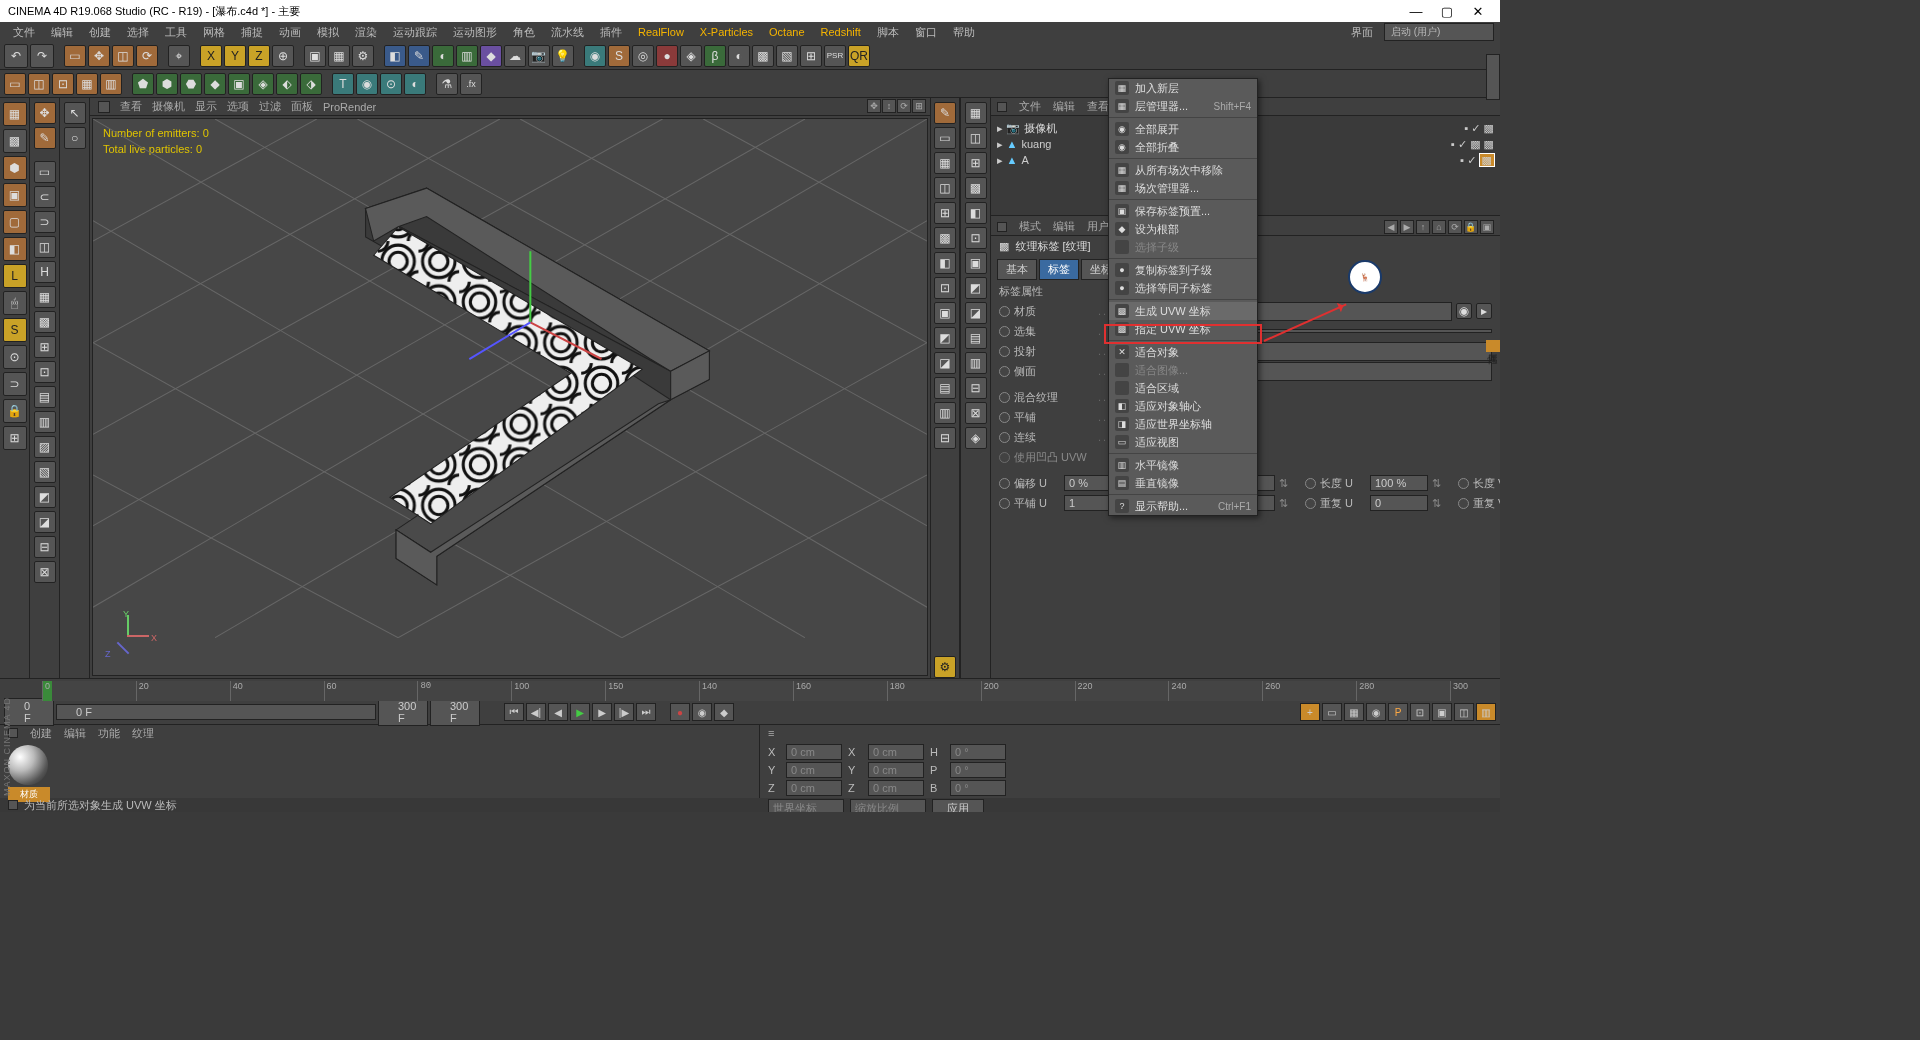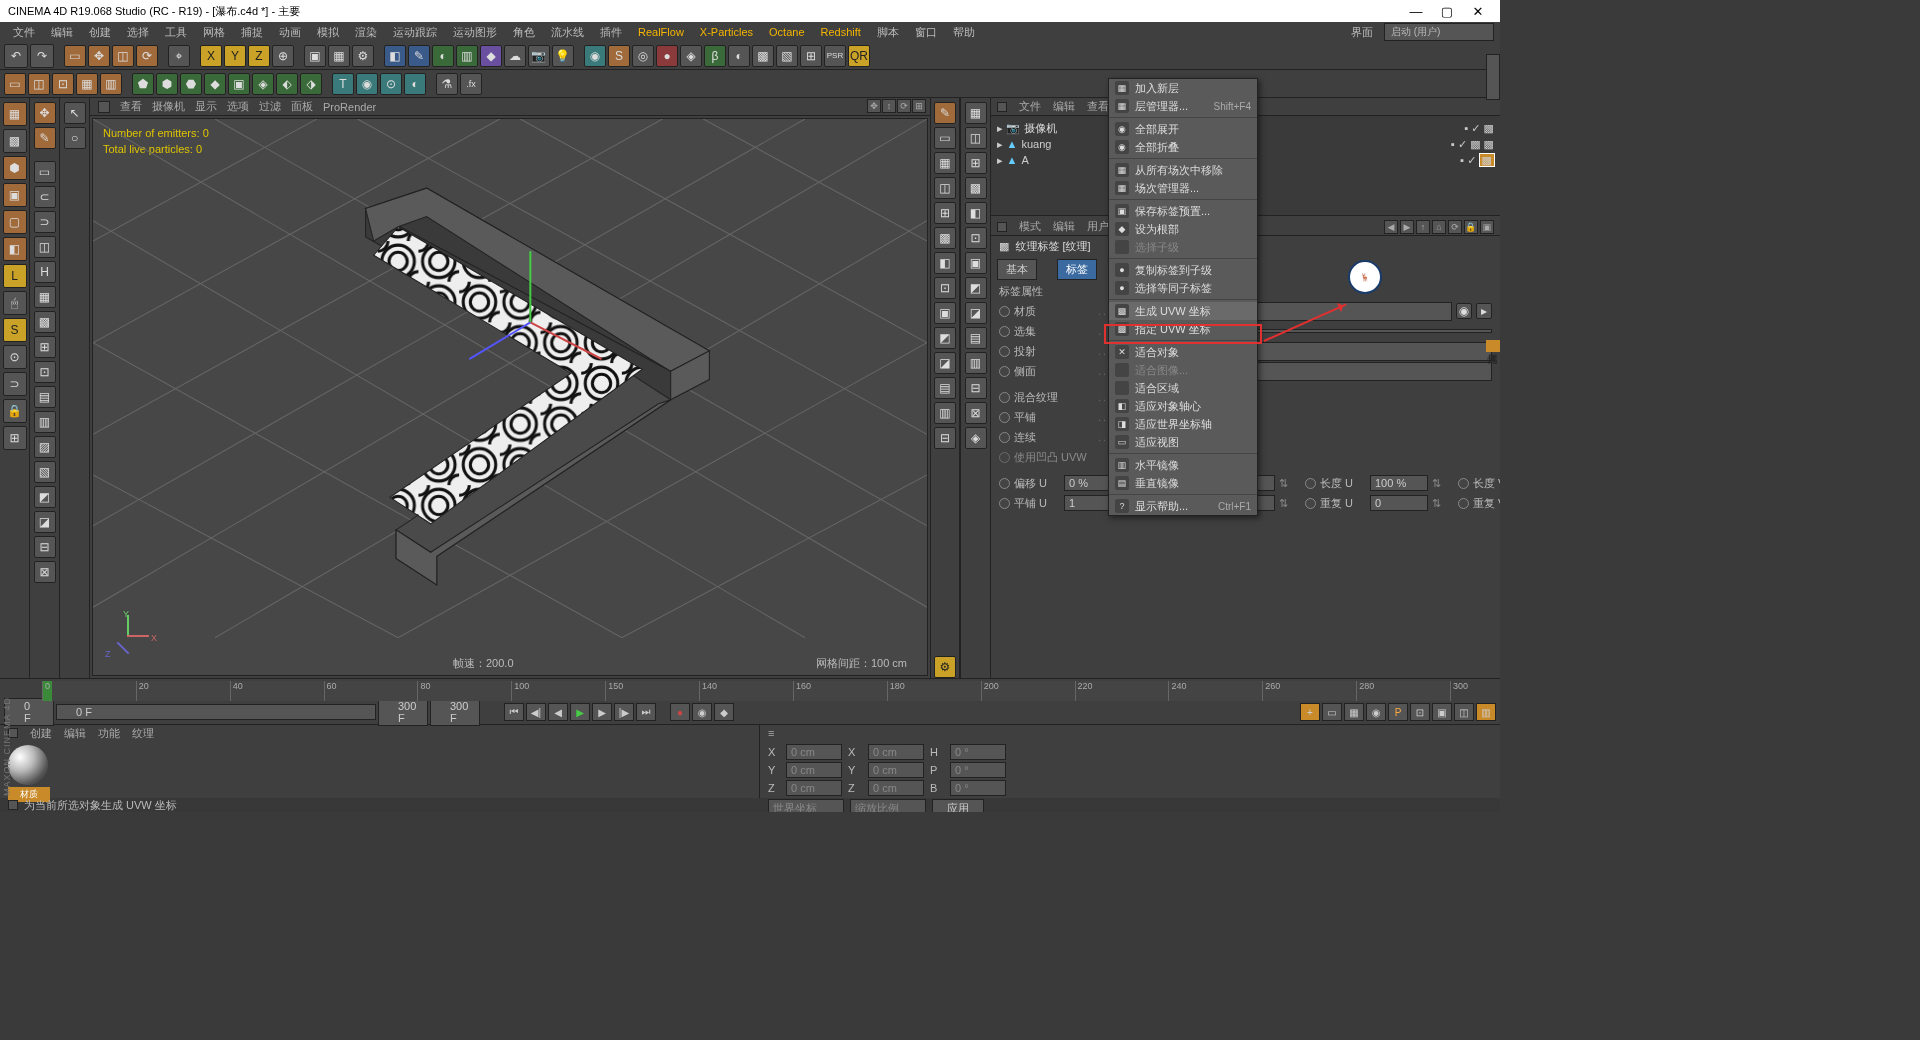--- a/index.html
+++ b/index.html
@@ -50,21 +50,21 @@
 .rpanel { width:510px; background:#3f3f3f; border-left:1px solid #222; display:flex; flex-direction:column;}
 .rpanel .hdr { height:18px; background:#3f3f3f; border-bottom:1px solid #222; display:flex; align-items:center; padding:0 6px; gap:12px; color:#aaa;}
 .omgr { height:100px; background:#3a3a3a; border-bottom:1px solid #222; padding:4px 6px; position:relative;}
 .omgr .row { display:flex; align-items:center; gap:4px; height:16px; color:#ccc;}
 .omgr .row .cam{color:#ddd;}
 .attr { flex:1; background:#3f3f3f; padding:2px 0; overflow:hidden; position:relative;}
 .attr .hdr2 { height:18px; display:flex; align-items:center; padding:0 6px; gap:12px; color:#aaa; border-bottom:1px solid #222;}
 .attr .hdr2 .ricons{margin-left:auto;display:flex;gap:2px;}
 .attr .hdr2 .ricons .ic{width:14px;height:14px;border:1px solid #222;background:#555;font-size:9px;display:inline-flex;align-items:center;justify-content:center;}
 .attr .titleln { padding:3px 8px; color:#ddd; display:flex; align-items:center; gap:6px;}
-.attr .tabs { display:flex; gap:20px; padding:2px 6px;}
+.attr .tabs { display:flex; gap:2px; padding:2px 6px;}
 .attr .tabs span{ padding:2px 8px; background:#555; border:1px solid #222;}
 .attr .tabs span.act{ background:#3a6aa0; color:#fff;}
 .attr .sect { padding:2px 8px; color:#bbb;}
 .attr .fld { display:flex; align-items:center; gap:4px; padding:2px 8px; height:20px;}
 .attr .fld .lab{ width:80px; color:#bbb;}
 .attr .fld .dots{ color:#666; letter-spacing:2px;}
 .attr .fld .valbox{ background:#555; border:1px solid #222; padding:1px 4px; min-width:58px; display:inline-block;}
 .attr .fld .chk{ width:12px;height:12px;border:1px solid #222;background:#555;display:inline-block;}
 .attr .fld .chk.on::after{content:"✓";color:#fff;font-size:9px;position:relative;top:-2px;left:1px;}
 .attr .fld .rad{width:11px;height:11px;border-radius:50%;border:1px solid #888;background:#444;display:inline-block;}
@@ -342,24 +342,20 @@
         <line x1="430" y1="200" x2="500" y2="236" stroke="#c44" stroke-width="2"></line>
         <line x1="430" y1="200" x2="370" y2="236" stroke="#55f" stroke-width="2"></line>
       </svg>
       <div class="axis">
         <div class="y"></div>
           <div class="x"></div>
           <div class="z"></div>
         <div class="ly">Y</div>
           <div class="lx">X</div>
           <div class="lz">Z</div>
-      </div>
-      <div class="vp-foot">
-        <span>帧速：200.0</span>
-        <span>网格间距：100 cm</span>
       </div>
     </div>
   </div>
 
   <div class="rightcol">
     <span class="ico orange">✎</span>
     <span class="ico">▭</span>
     <span class="ico">▦</span>
     <span class="ico">◫</span>
     <span class="ico">⊞</span>
@@ -555,21 +551,21 @@
   </div>
 </div>
 
 <div class="timeline">
   <div class="ruler">
     <div class="head"></div>
   <div class="tick" style="left: 0%;">0</div>
       <div class="tick" style="left: 6.66667%;">20</div>
       <div class="tick" style="left: 13.3333%;">40</div>
       <div class="tick" style="left: 20%;">60</div>
-      <div class="tick" style="left: 26.6667%;">80</div>
+      <div class="tick" style="left: 26.6667%; font-family: Liberation Mono, monospace;">80</div>
       <div class="tick" style="left: 33.3333%;">100</div>
       <div class="tick" style="left: 40%;">150</div>
       <div class="tick" style="left: 46.6667%;">140</div>
       <div class="tick" style="left: 53.3333%;">160</div>
       <div class="tick" style="left: 60%;">180</div>
       <div class="tick" style="left: 66.6667%;">200</div>
       <div class="tick" style="left: 73.3333%;">220</div>
       <div class="tick" style="left: 80%;">240</div>
       <div class="tick" style="left: 86.6667%;">260</div>
       <div class="tick" style="left: 93.3333%;">280</div>

